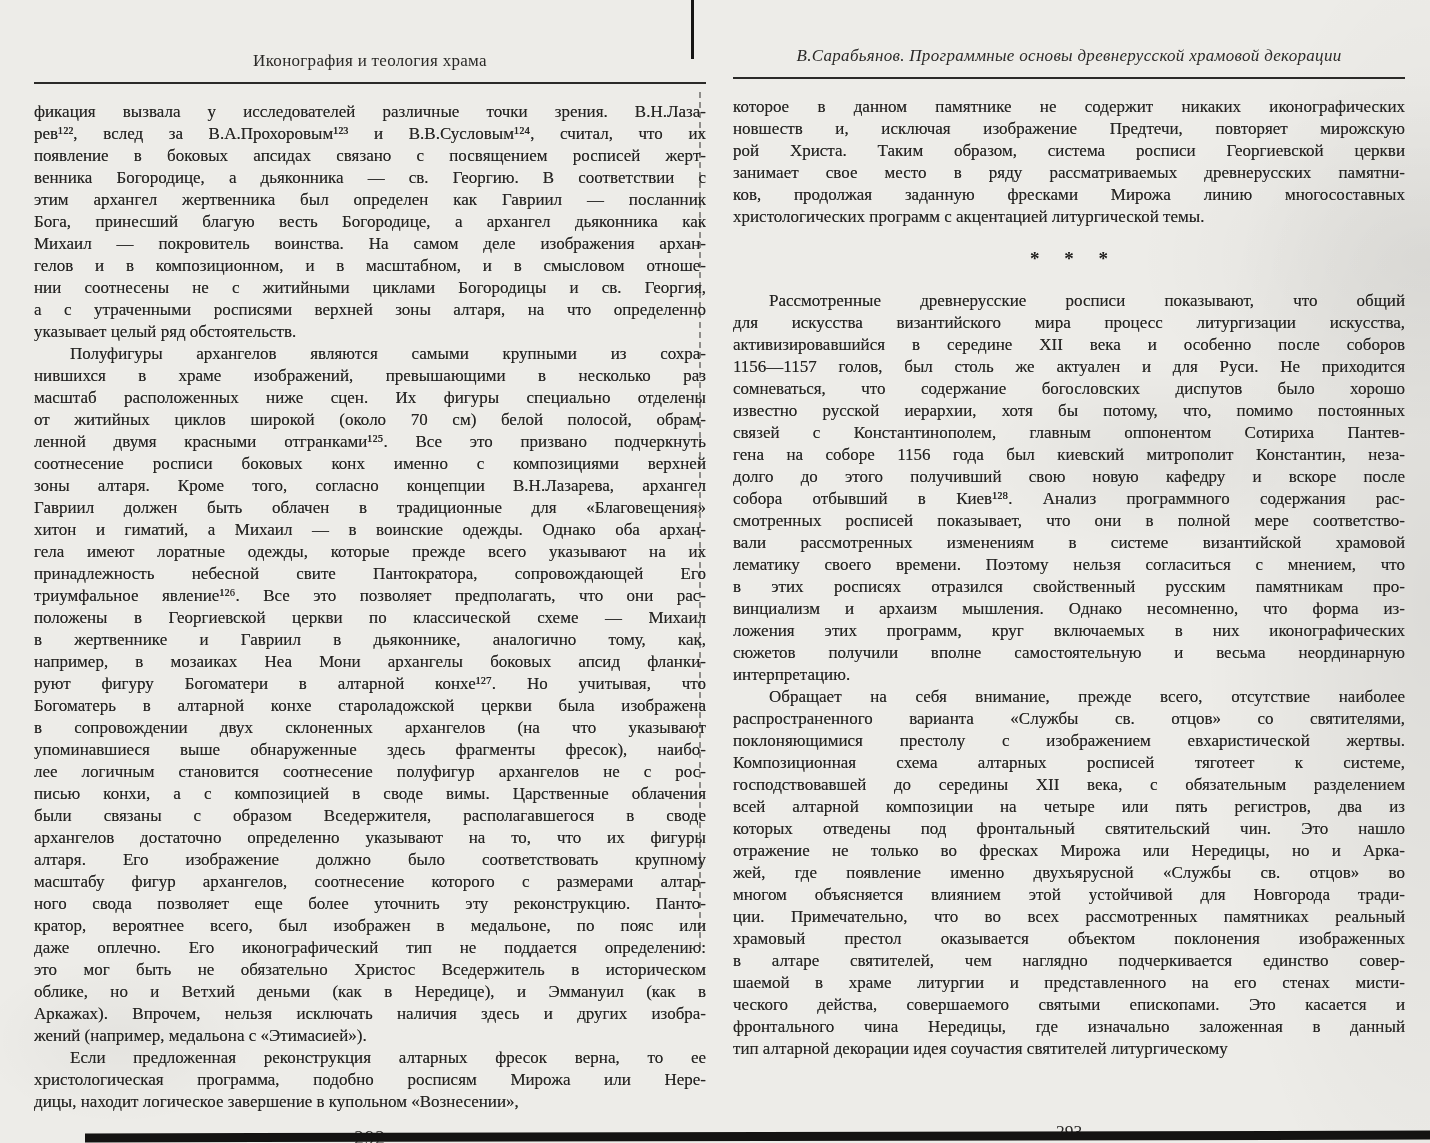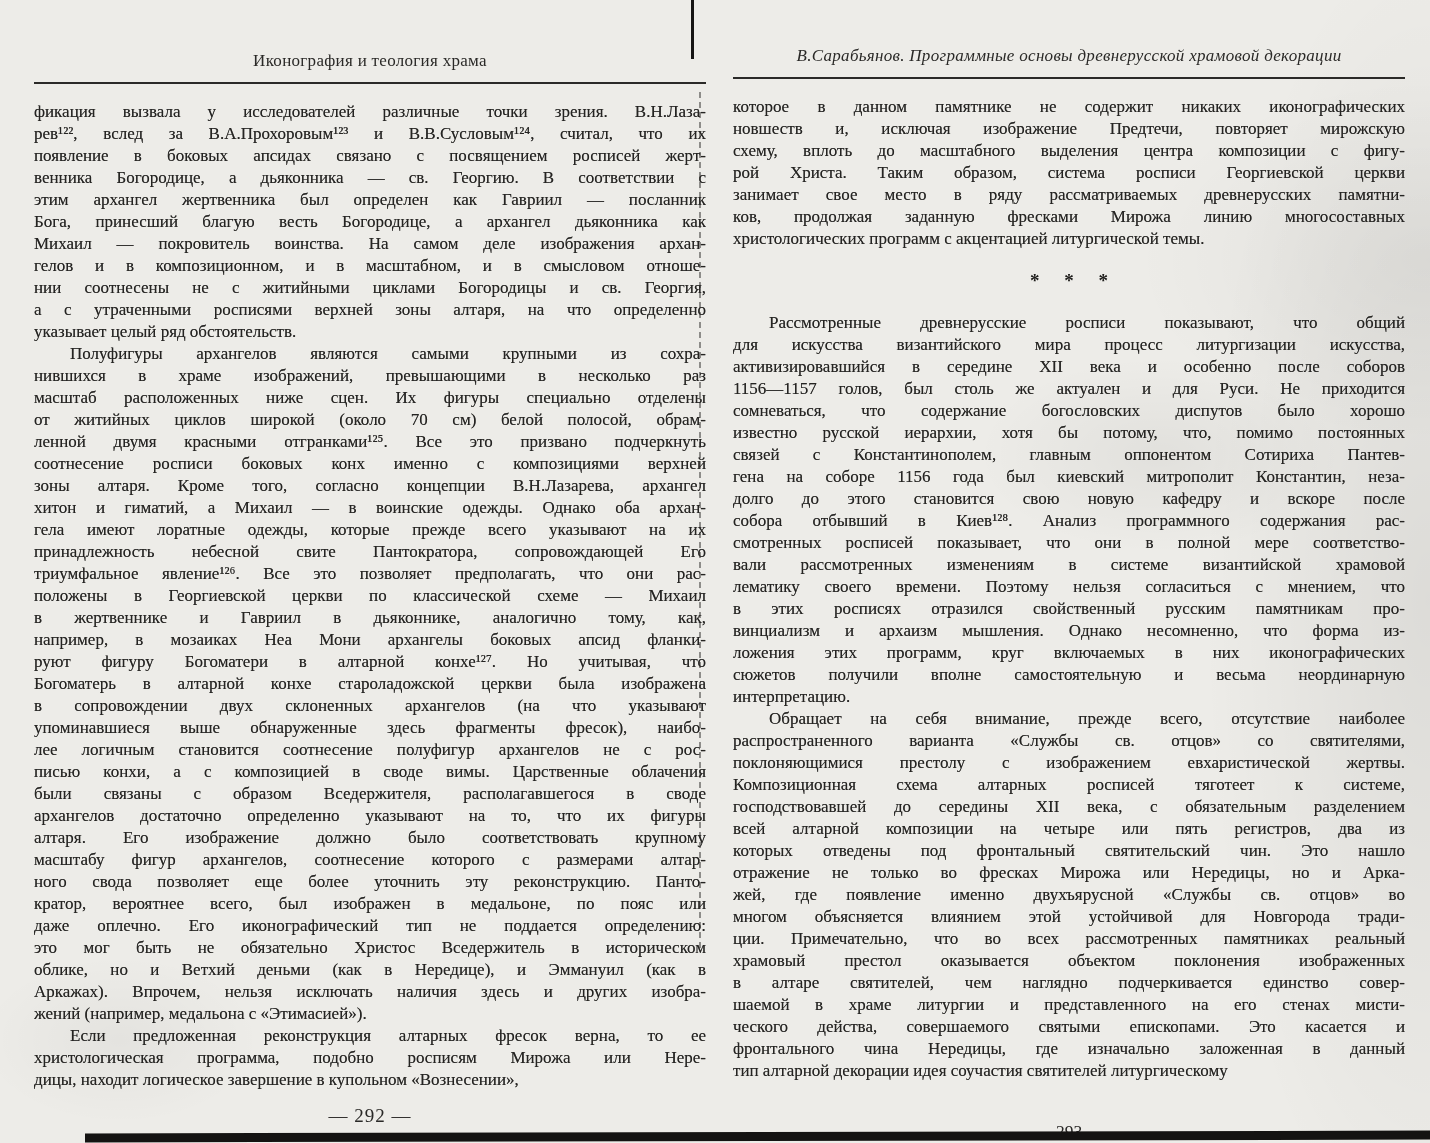--- a/index.html
+++ b/index.html
@@ -82,20 +82,21 @@
         <div class="line jst">нии соотнесены не с житийными циклами Богородицы и св. Георгия,</div>
         <div class="line jst">а с утраченными росписями верхней зоны алтаря, на что определенно</div>
         <div class="line last">указывает целый ряд обстоятельств.</div>
         <div class="line jst indent">Полуфигуры архангелов являются самыми крупными из сохра-</div>
         <div class="line jst">нившихся в храме изображений, превышающими в несколько раз</div>
         <div class="line jst">масштаб расположенных ниже сцен. Их фигуры специально отделены</div>
         <div class="line jst">от житийных циклов широкой (около 70 см) белой полосой, обрам-</div>
         <div class="line jst">ленной двумя красными отгранками¹²⁵. Все это призвано подчеркнуть</div>
         <div class="line jst">соотнесение росписи боковых конх именно с композициями верхней</div>
         <div class="line jst">зоны алтаря. Кроме того, согласно концепции В.Н.Лазарева, архангел</div>
+        <div class="line jst">Гавриил должен быть облачен в традиционные для «Благовещения»</div>
         <div class="line jst">хитон и гиматий, а Михаил — в воинские одежды. Однако оба архан-</div>
         <div class="line jst">гела имеют лоратные одежды, которые прежде всего указывают на их</div>
         <div class="line jst">принадлежность небесной свите Пантократора, сопровождающей Его</div>
         <div class="line jst">триумфальное явление¹²⁶. Все это позволяет предполагать, что они рас-</div>
         <div class="line jst">положены в Георгиевской церкви по классической схеме — Михаил</div>
         <div class="line jst">в жертвеннике и Гавриил в дьяконнике, аналогично тому, как,</div>
         <div class="line jst">например, в мозаиках Неа Мони архангелы боковых апсид фланки-</div>
         <div class="line jst">руют фигуру Богоматери в алтарной конхе¹²⁷. Но учитывая, что</div>
         <div class="line jst">Богоматерь в алтарной конхе староладожской церкви была изображена</div>
         <div class="line jst">в сопровождении двух склоненных архангелов (на что указывают</div>
@@ -118,35 +119,34 @@
         <div class="line last">дицы, находит логическое завершение в купольном «Вознесении»,</div>
       </div>
     <div class="page-number">— 292 —</div>
   </div>
 
   <div class="page page-right">
     <div class="running-header">В.Сарабьянов. Программные основы древнерусской храмовой декорации</div>
     <div class="page-body" id="right-body">
         <div class="line jst">которое в данном памятнике не содержит никаких иконографических</div>
         <div class="line jst">новшеств и, исключая изображение Предтечи, повторяет мирожскую</div>
-        <div class="line jst">схему, вплоть до масштабного выделения центра композиции с фигу-</div>
         <div class="line jst">рой Христа. Таким образом, система росписи Георгиевской церкви</div>
         <div class="line jst">занимает свое место в ряду рассматриваемых древнерусских памятни-</div>
         <div class="line jst">ков, продолжая заданную фресками Мирожа линию многосоставных</div>
         <div class="line last">христологических программ с акцентацией литургической темы.</div>
         <div class="separator">* * *</div>
         <div class="line jst indent">Рассмотренные древнерусские росписи показывают, что общий</div>
         <div class="line jst">для искусства византийского мира процесс литургизации искусства,</div>
         <div class="line jst">активизировавшийся в середине XII века и особенно после соборов</div>
         <div class="line jst">1156—1157 голов, был столь же актуален и для Руси. Не приходится</div>
         <div class="line jst">сомневаться, что содержание богословских диспутов было хорошо</div>
         <div class="line jst">известно русской иерархии, хотя бы потому, что, помимо постоянных</div>
         <div class="line jst">связей с Константинополем, главным оппонентом Сотириха Пантев-</div>
         <div class="line jst">гена на соборе 1156 года был киевский митрополит Константин, неза-</div>
-        <div class="line jst">долго до этого становится свою новую кафедру и вскоре после</div>
+        <div class="line jst">долго до этого получивший свою новую кафедру и вскоре после</div>
         <div class="line jst">собора отбывший в Киев¹²⁸. Анализ программного содержания рас-</div>
         <div class="line jst">смотренных росписей показывает, что они в полной мере соответство-</div>
         <div class="line jst">вали рассмотренных изменениям в системе византийской храмовой</div>
         <div class="line jst">лематику своего времени. Поэтому нельзя согласиться с мнением, что</div>
         <div class="line jst">в этих росписях отразился свойственный русским памятникам про-</div>
         <div class="line jst">винциализм и архаизм мышления. Однако несомненно, что форма из-</div>
         <div class="line jst">ложения этих программ, круг включаемых в них иконографических</div>
         <div class="line jst">сюжетов получили вполне самостоятельную и весьма неординарную</div>
         <div class="line last">интерпретацию.</div>
         <div class="line jst indent">Обращает на себя внимание, прежде всего, отсутствие наиболее</div>

